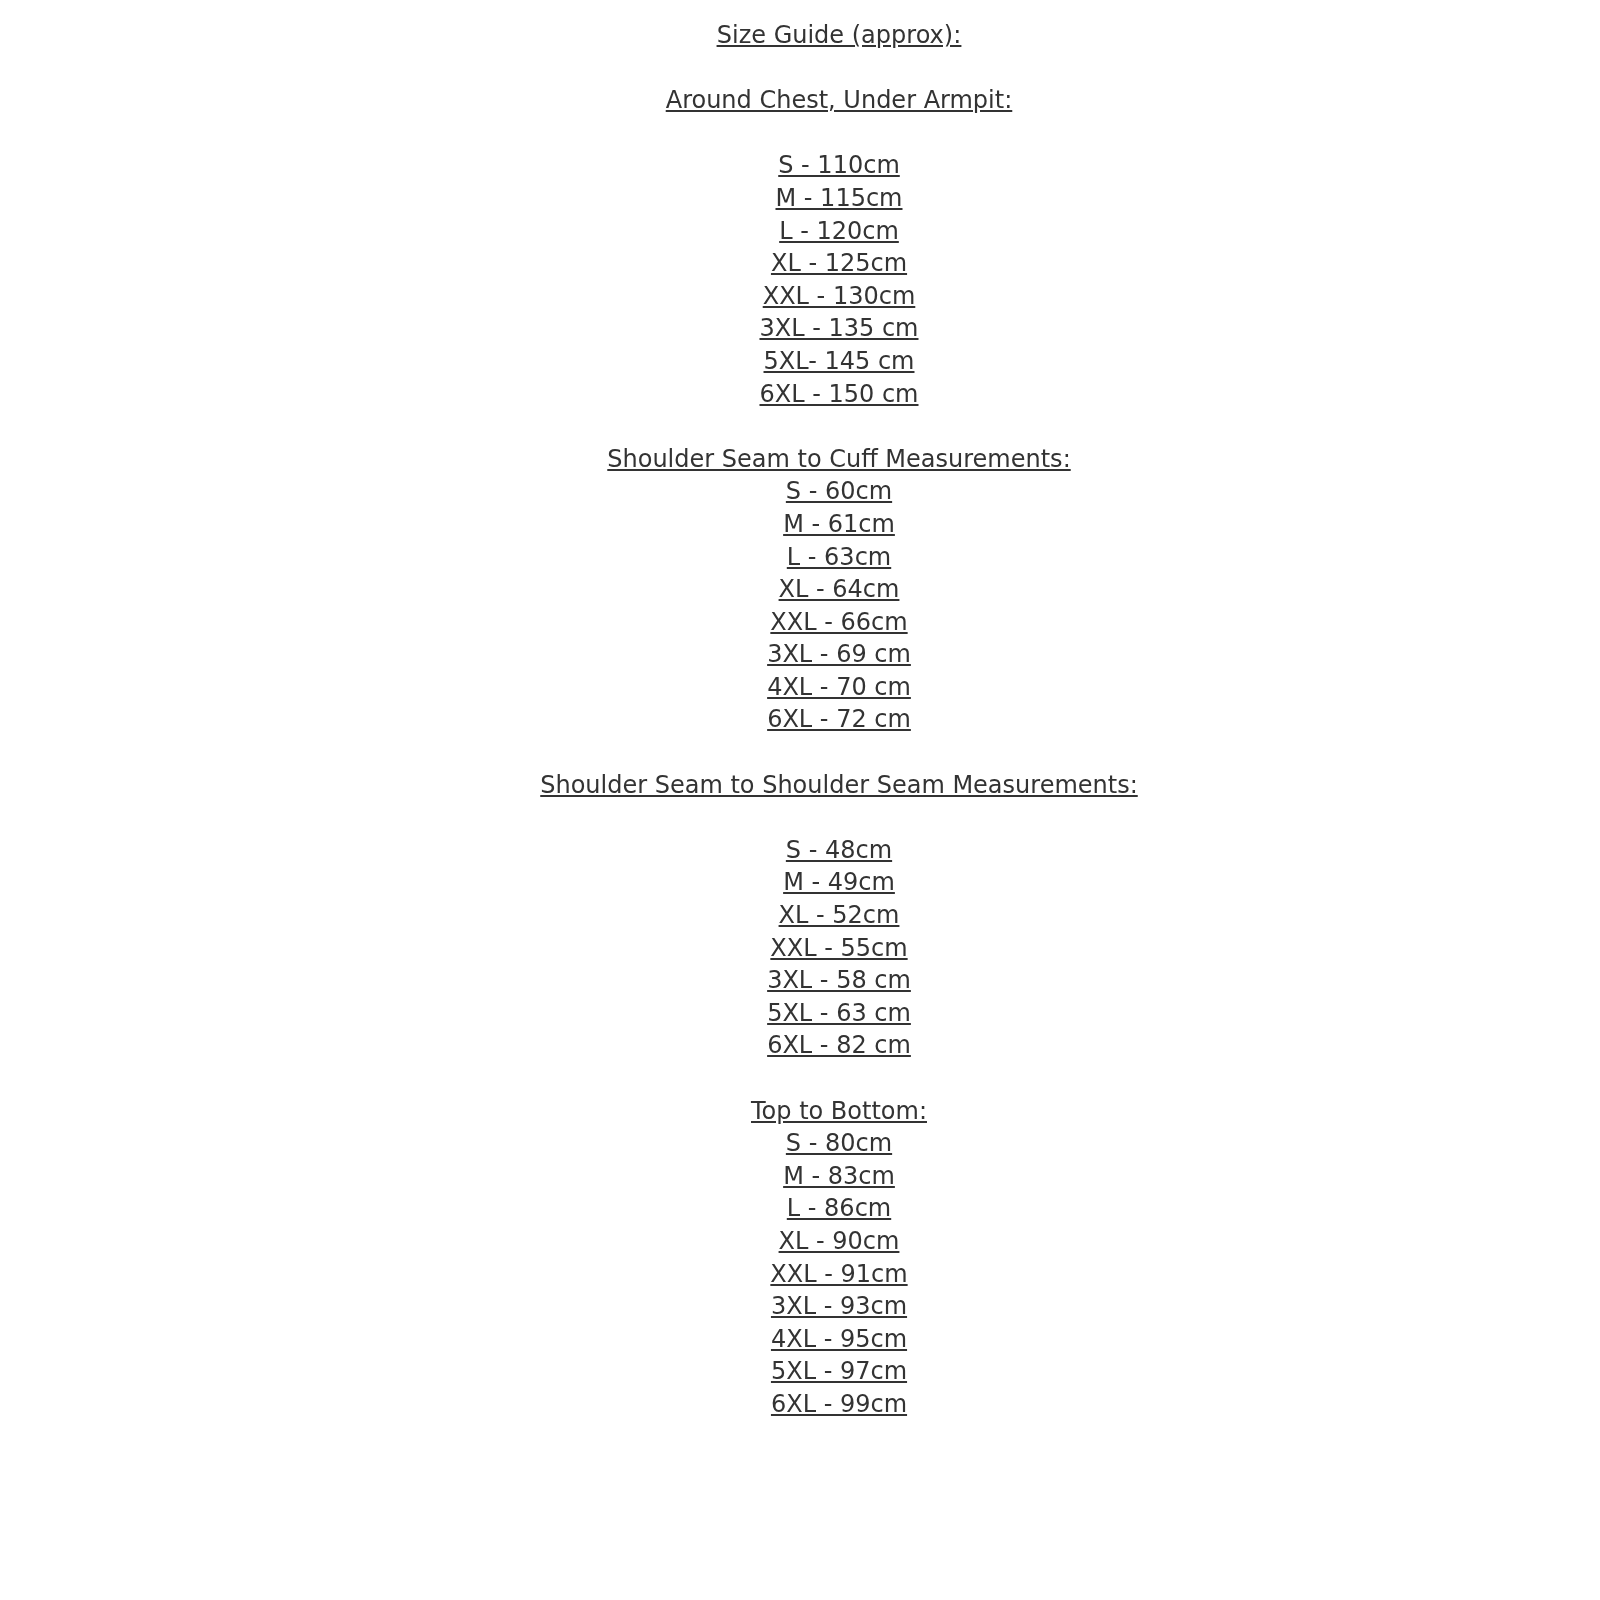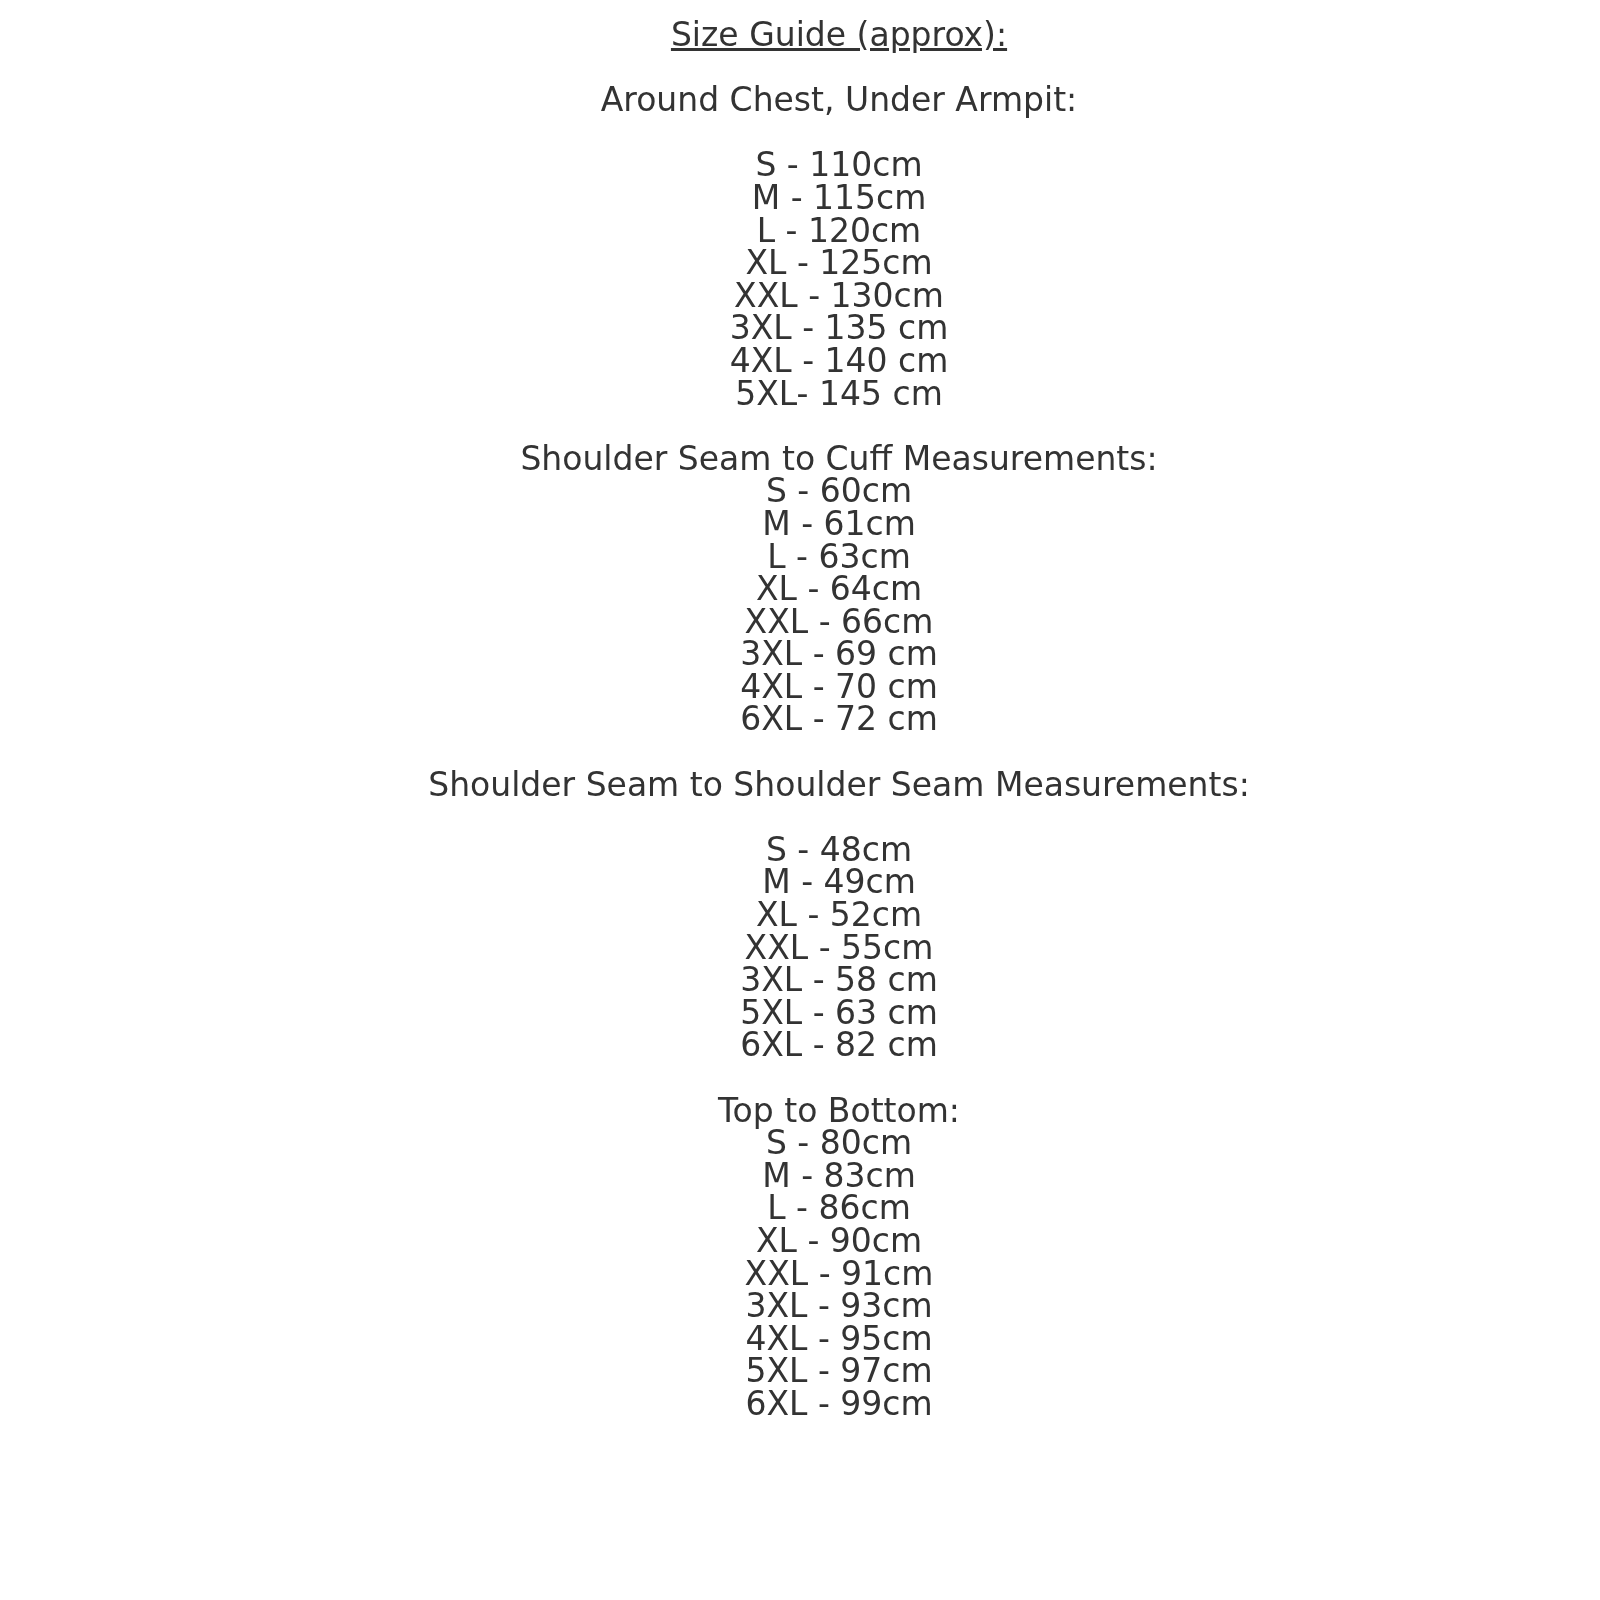--- a/index.html
+++ b/index.html
@@ -8,24 +8,25 @@
     background: #ffffff;
   }
   .page {
     width: 1600px;
     height: 1424px;
     box-sizing: border-box;
     padding-top: 19px;
     padding-left: 78px; 
     text-align: center;
     font-family: "DejaVu Sans", "Liberation Sans", sans-serif;
-    font-size: 33px;
+    font-size: 24px;
     line-height: 32.6px;
     color: #333333;
     overflow: hidden;
+    text-decoration: underline;
   }
   .line {
     white-space: pre;
   }
   .title {
     text-decoration: underline;
   }
   .gap {
     height: 32.6px;
   }
@@ -38,22 +39,22 @@
   <div class="gap"></div>
   <div id="sections">
       <div class="line heading">Around Chest, Under Armpit:</div>
       <div class="gap"></div>
       <div class="line">S - 110cm</div>
       <div class="line">M - 115cm</div>
       <div class="line">L - 120cm</div>
       <div class="line">XL - 125cm</div>
       <div class="line">XXL - 130cm</div>
       <div class="line">3XL - 135 cm</div>
-      <div class="line">4XL - 140 cm</div>
       <div class="line">5XL- 145 cm</div>
+      <div class="line">6XL - 150 cm</div>
       <div class="gap"></div>
       <div class="line heading">Shoulder Seam to Cuff Measurements:</div>
       <div class="line">S - 60cm</div>
       <div class="line">M - 61cm</div>
       <div class="line">L - 63cm</div>
       <div class="line">XL - 64cm</div>
       <div class="line">XXL - 66cm</div>
       <div class="line">3XL - 69 cm</div>
       <div class="line">4XL - 70 cm</div>
       <div class="line">6XL - 72 cm</div>

